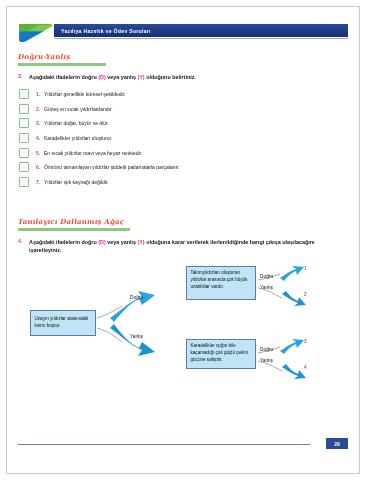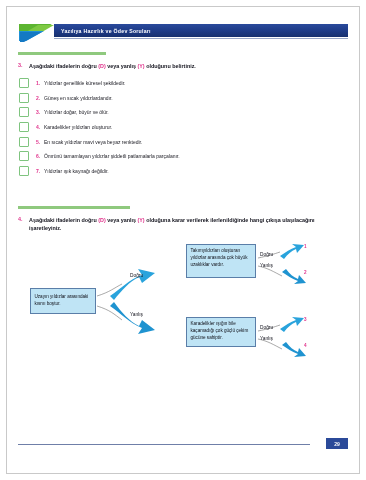--- a/index.html
+++ b/index.html
@@ -255,20 +255,21 @@
         <polygon points="1,10 26,10 8,20 1,20" fill="#1f8fd6"></polygon>
         <polygon points="2,11 24,11 6,21 2,21" fill="#1479c4"></polygon>
       </svg>
       <div class="header-bar">
         <span class="header-title">Yazılıya Hazırlık ve Ödev Soruları</span>
       </div>
       <div class="header-rule"></div>
     </div>
 
     <div class="section" style="margin-top:12px;">
+      <div class="sec-title">Doğru-Yanlış</div>
       <div class="sec-underline"></div>
 
       <div class="qrow">
         <span class="qnum">3.</span>
         <span class="qtext"><span>Aşağıdaki ifadelerin doğru </span><span class="hl-pink">(D)</span><span> veya yanlış </span><span class="hl-pink">(Y)</span><span> olduğunu belirtiniz.</span></span>
       </div>
 
       <div class="stmts">
         <div class="stmt">
           <span class="checkbox"></span>
@@ -302,20 +303,21 @@
         </div>
         <div class="stmt">
           <span class="checkbox"></span>
           <span class="stmt-num">7.</span>
           <span class="stmt-text">Yıldızlar ışık kaynağı değildir.</span>
         </div>
       </div>
     </div>
 
     <div class="section" style="margin-top:28px;">
+      <div class="sec-title">Tanılayıcı Dallanmış Ağaç</div>
       <div class="sec-underline" style="width:112px;"></div>
 
       <div class="qrow">
         <span class="qnum">4.</span>
         <span class="qtext"><span>Aşağıdaki ifadelerin doğru </span><span class="hl-pink">(D)</span><span> veya yanlış </span><span class="hl-pink">(Y)</span><span> olduğuna karar verilerek ilerlenildiğinde hangi çıkışa ulaşılacağını işaretleyiniz.</span></span>
       </div>
 
       <div class="tree">
 
         <svg class="tree-svg" viewBox="0 0 330 118" preserveAspectRatio="none">

